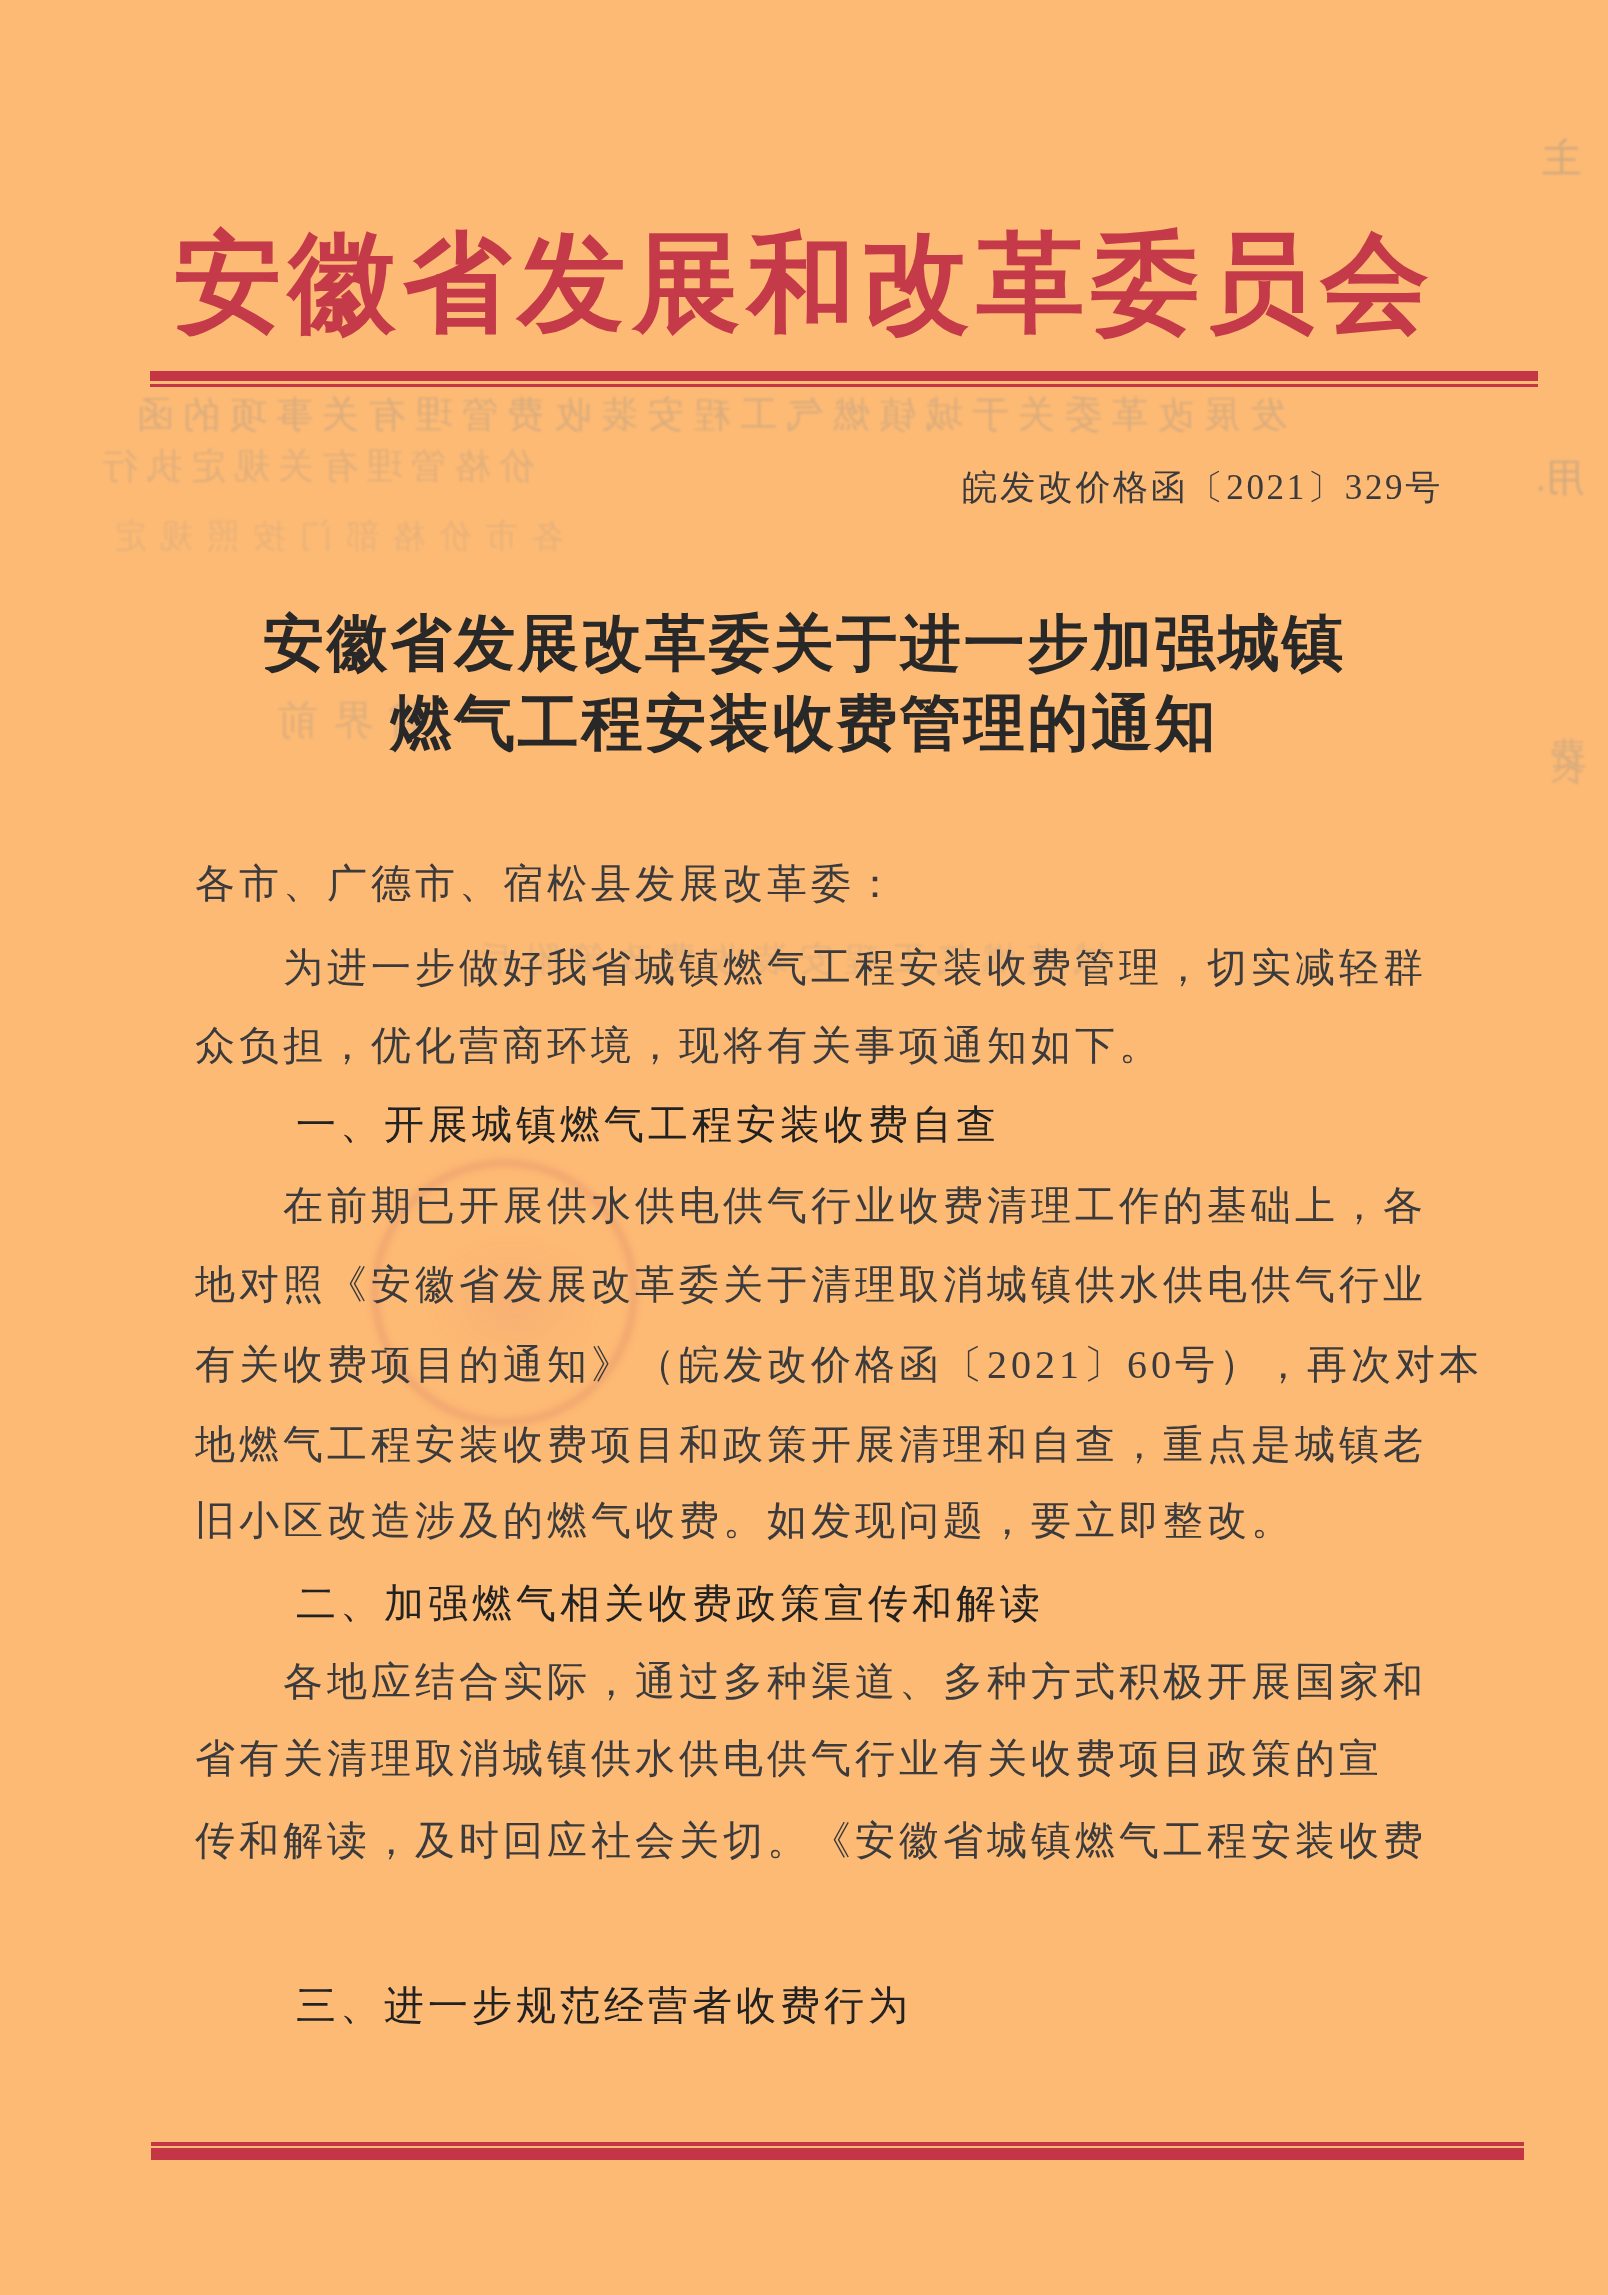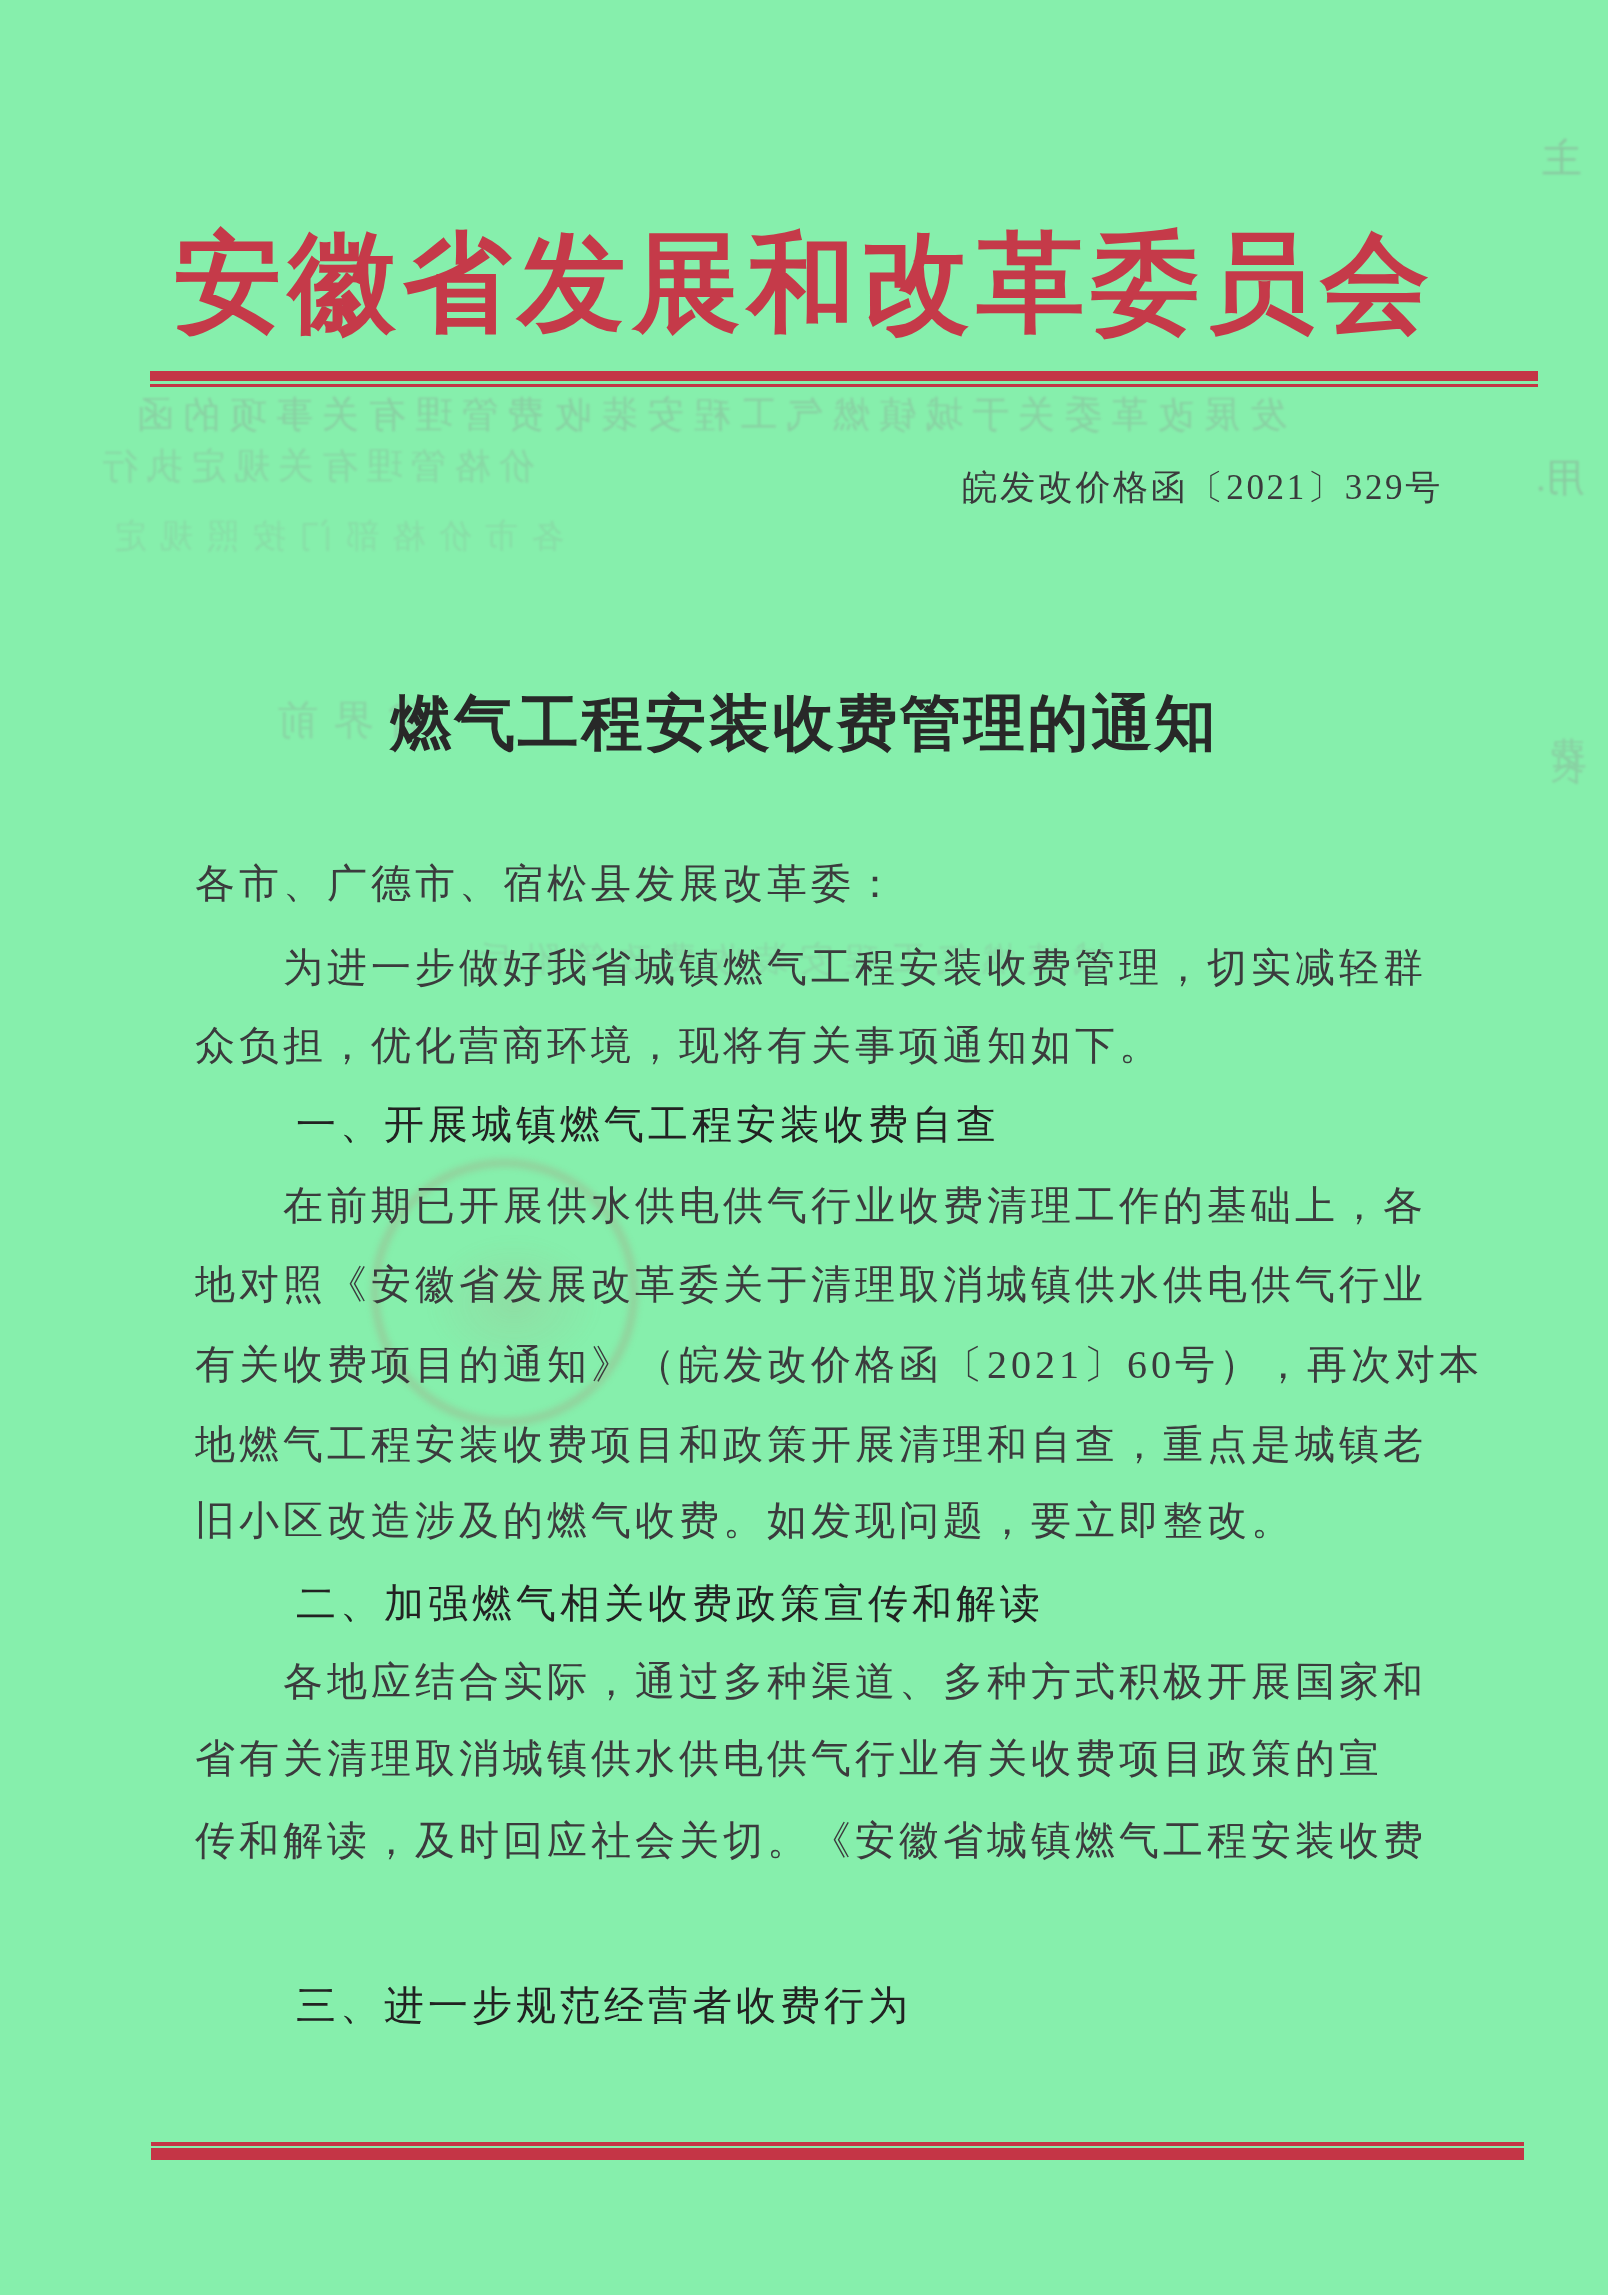--- a/index.html
+++ b/index.html
@@ -1,19 +1,19 @@
 <!DOCTYPE html>
 <html style="font-size:10.7px"><head>
 <meta charset="utf-8">
 <style>
   html,body{margin:0;padding:0;background:#e8e8e8;}
   .page{
     position:relative;
     width:1609px;height:2295px;
-    background:#86efac;
+    background:#fdba74;
     overflow:hidden;
     font-family:"Liberation Serif","DejaVu Serif",serif;
   }
   
   .masthead{
     position:absolute;top:211px;left:0;width:100%;
     text-align:center;
     font-size:108px;font-weight:bold;
     letter-spacing:6.7px;
     color:#c53a49;
@@ -96,20 +96,21 @@
 
   <div class="seal"></div>
   <div class="seal-smudge"></div>
 
   <div class="masthead">安徽省发展和改革委员会</div>
   <div class="rule rule-top-thick"></div>
   <div class="rule rule-top-thin"></div>
 
   <div class="doc-number">皖发改价格函〔2021〕329号</div>
 
+  <div class="doc-title t1">安徽省发展改革委关于进一步加强城镇</div>
   <div class="doc-title t2">燃气工程安装收费管理的通知</div>
 
   <div class="bline" style="top:856px">各市、广德市、宿松县发展改革委：</div>
   <div class="bline ind" style="top:940px">为进一步做好我省城镇燃气工程安装收费管理，切实减轻群</div>
   <div class="bline" style="top:1018px">众负担，优化营商环境，现将有关事项通知如下。</div>
   <div class="bline ind hd" style="top:1097px">一、开展城镇燃气工程安装收费自查</div>
   <div class="bline ind" style="top:1178px">在前期已开展供水供电供气行业收费清理工作的基础上，各</div>
   <div class="bline" style="top:1257px">地对照《安徽省发展改革委关于清理取消城镇供水供电供气行业</div>
   <div class="bline" style="top:1337px">有关收费项目的通知》（皖发改价格函〔2021〕60号），再次对本</div>
   <div class="bline" style="top:1417px">地燃气工程安装收费项目和政策开展清理和自查，重点是城镇老</div>

